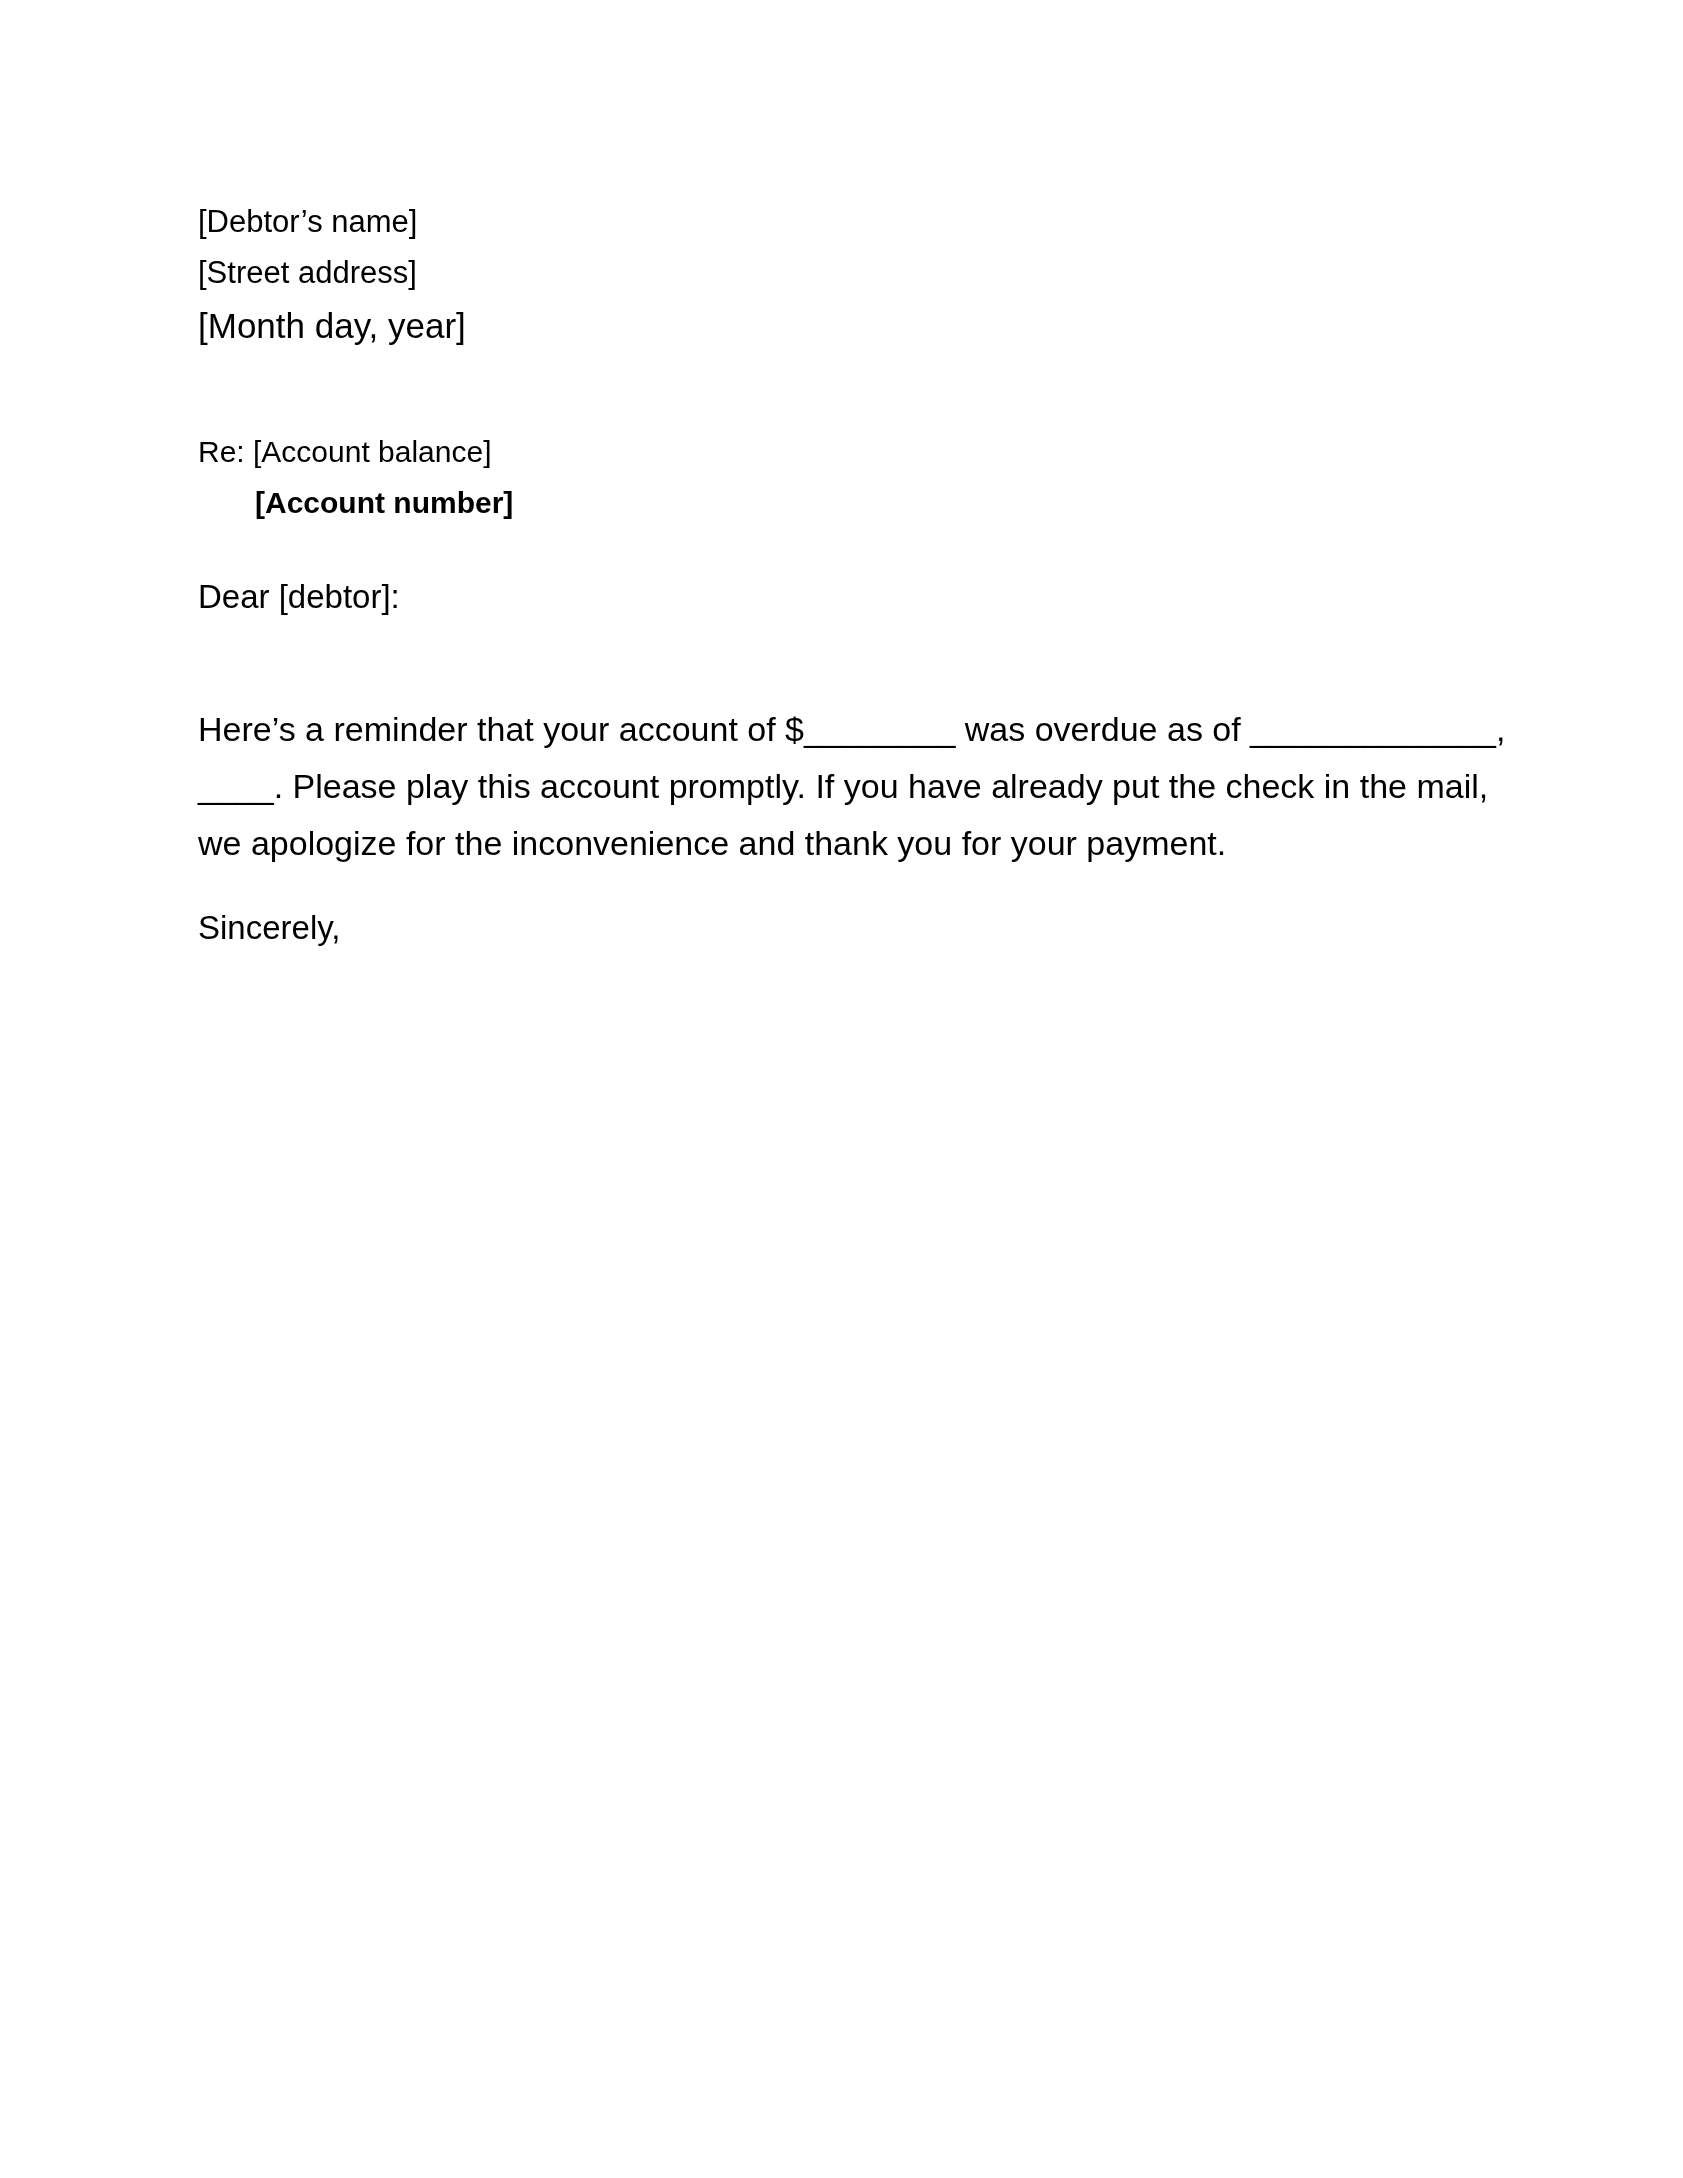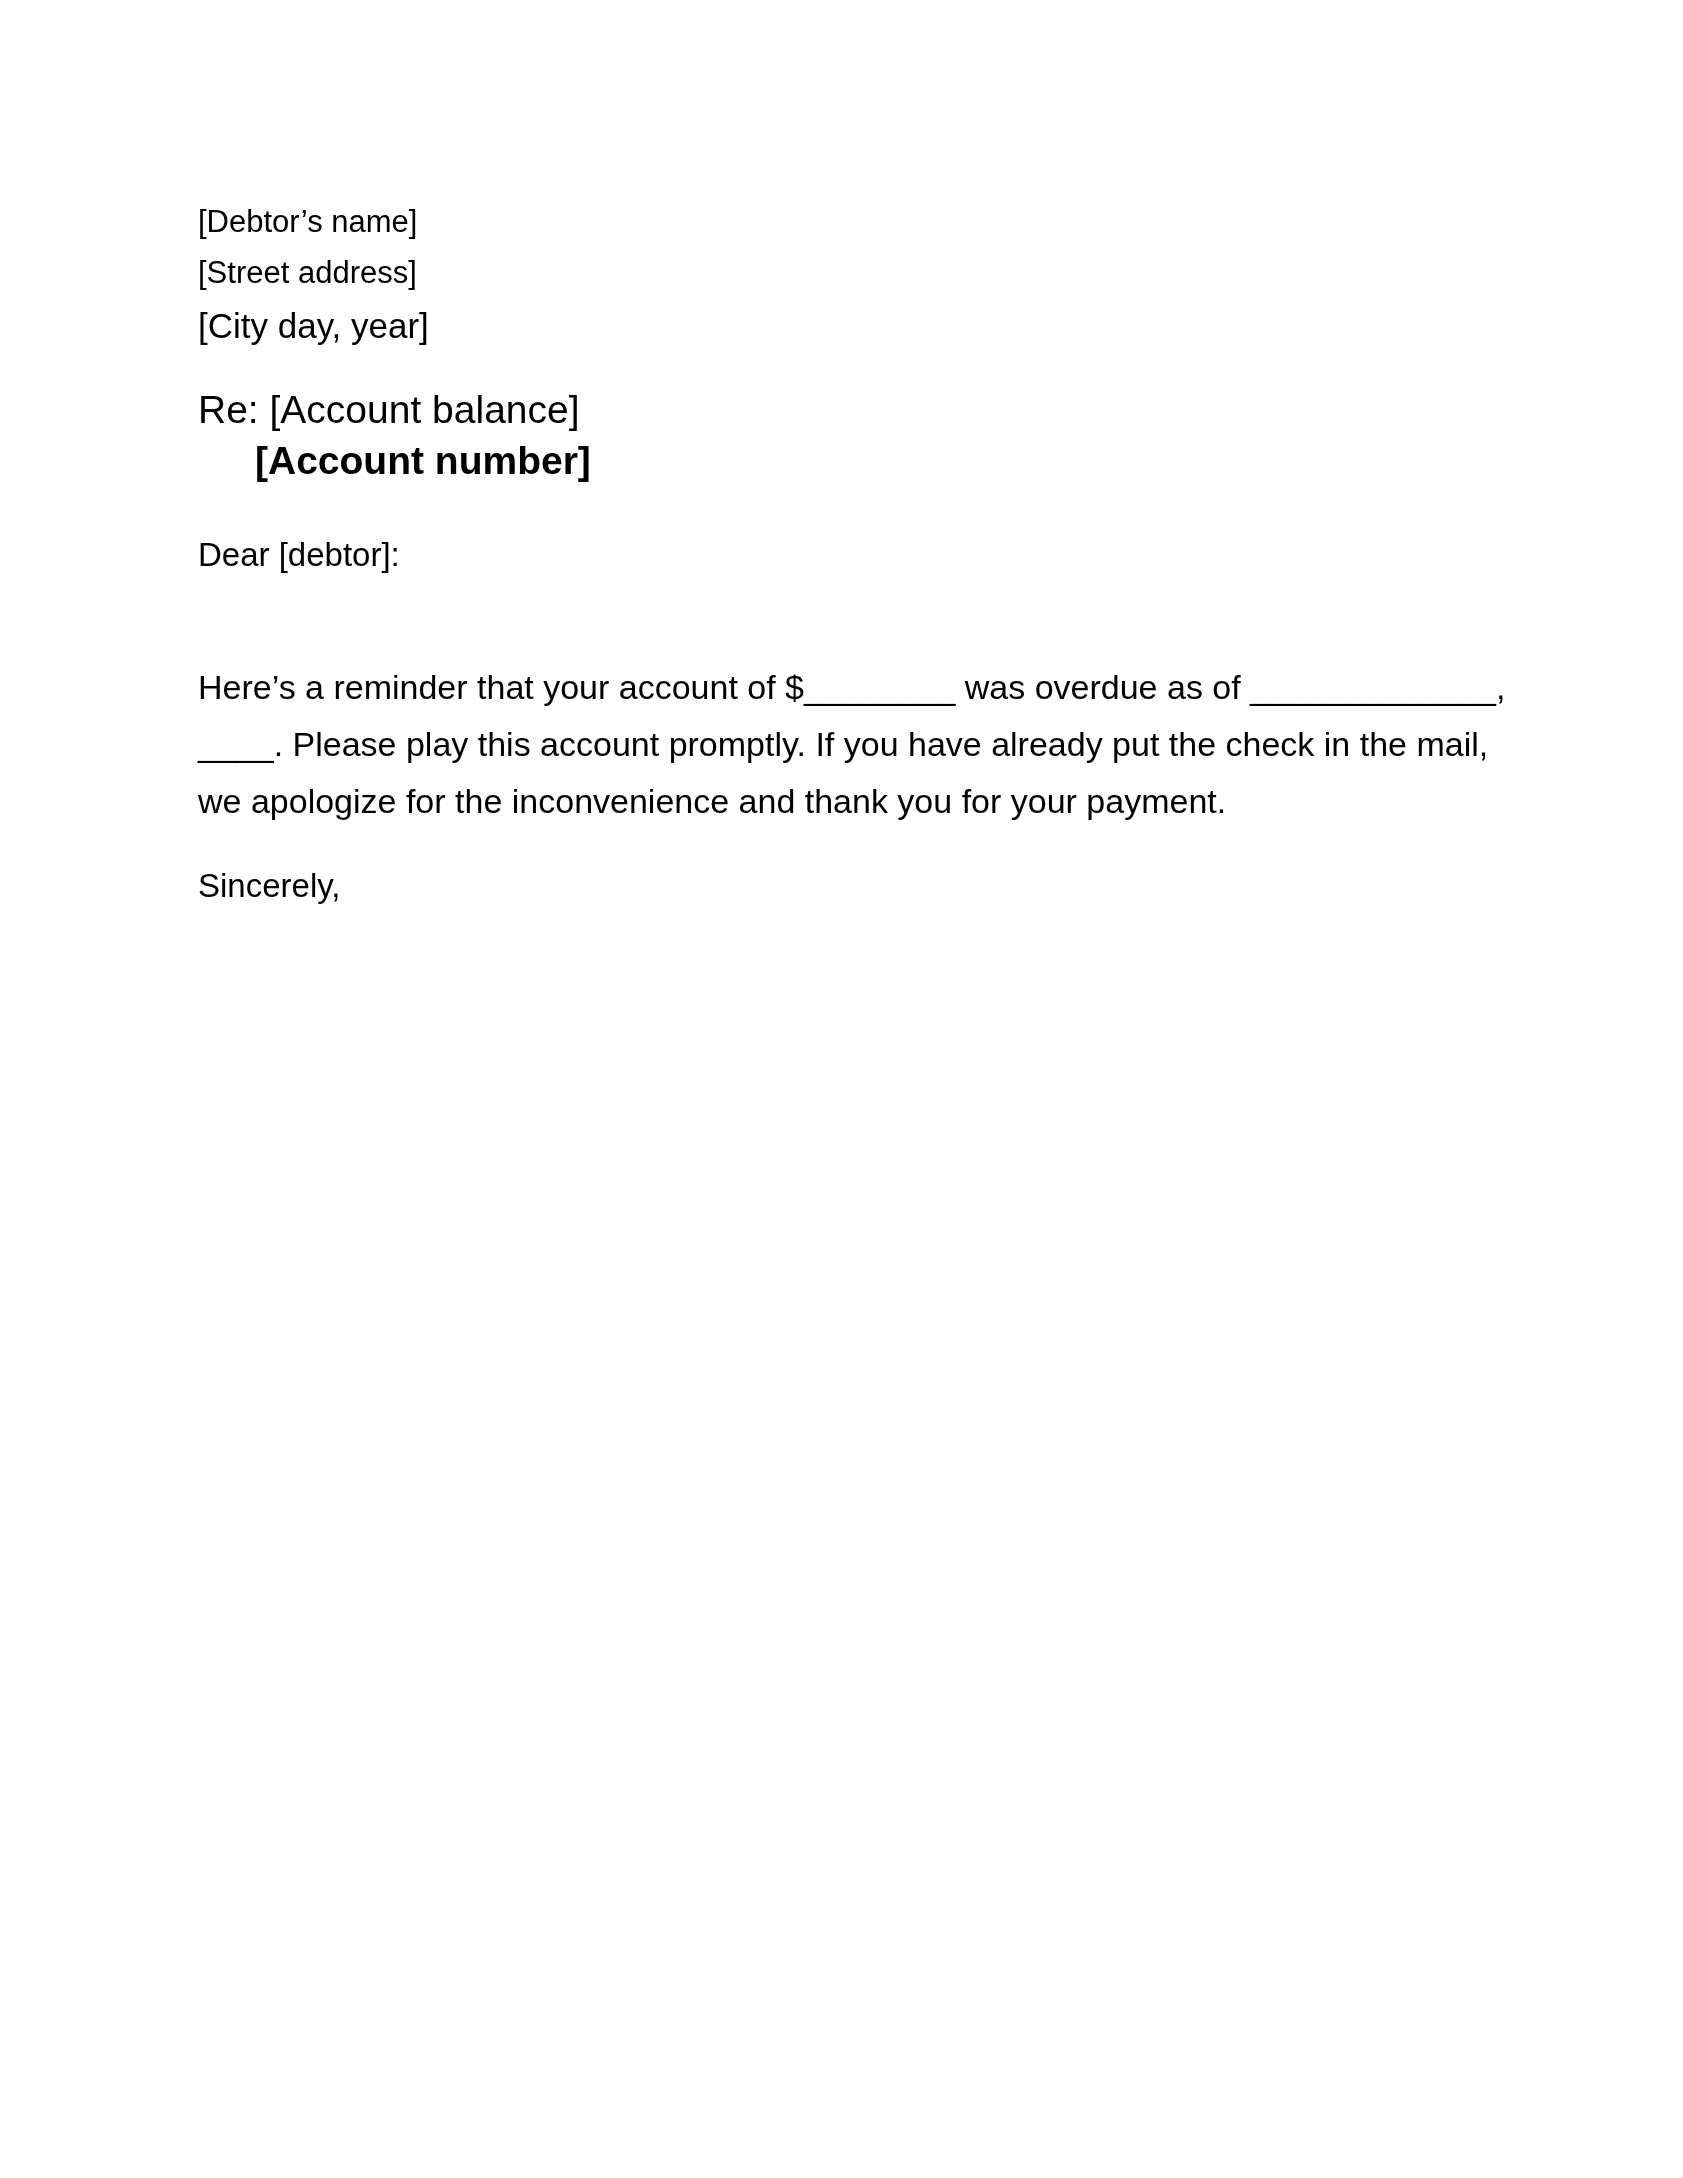--- a/index.html
+++ b/index.html
@@ -23,22 +23,22 @@
   }
   .addr-line {
     font-size: 31px;
     line-height: 51px;
   }
   .date-line {
     font-size: 35px;
     line-height: 55px;
   }
   .re-block {
-    margin-top: 31px;
-    font-size: 39px;
+    margin-top: 73px;
+    font-size: 30px;
     line-height: 51px;
   }
   .re-indent {
     padding-left: 57px;
     font-weight: bold;
   }
   .salutation {
     margin-top: 43px;
     font-size: 33px;
     line-height: 51px;
@@ -55,21 +55,21 @@
   }
 </style>
 </head>
 <body>
 
 <div class="page">
 
   <div class="address-block">
     <div class="line addr-line">[Debtor’s name]</div>
     <div class="line addr-line">[Street address]</div>
-    <div class="line date-line">[City day, year]</div>
+    <div class="line date-line">[Month day, year]</div>
   </div>
 
   <div class="re-block">
     <div class="line">Re: [Account balance]</div>
     <div class="line re-indent">[Account number]</div>
   </div>
 
   <div class="line salutation">Dear [debtor]:</div>
 
   <div class="paragraph">

